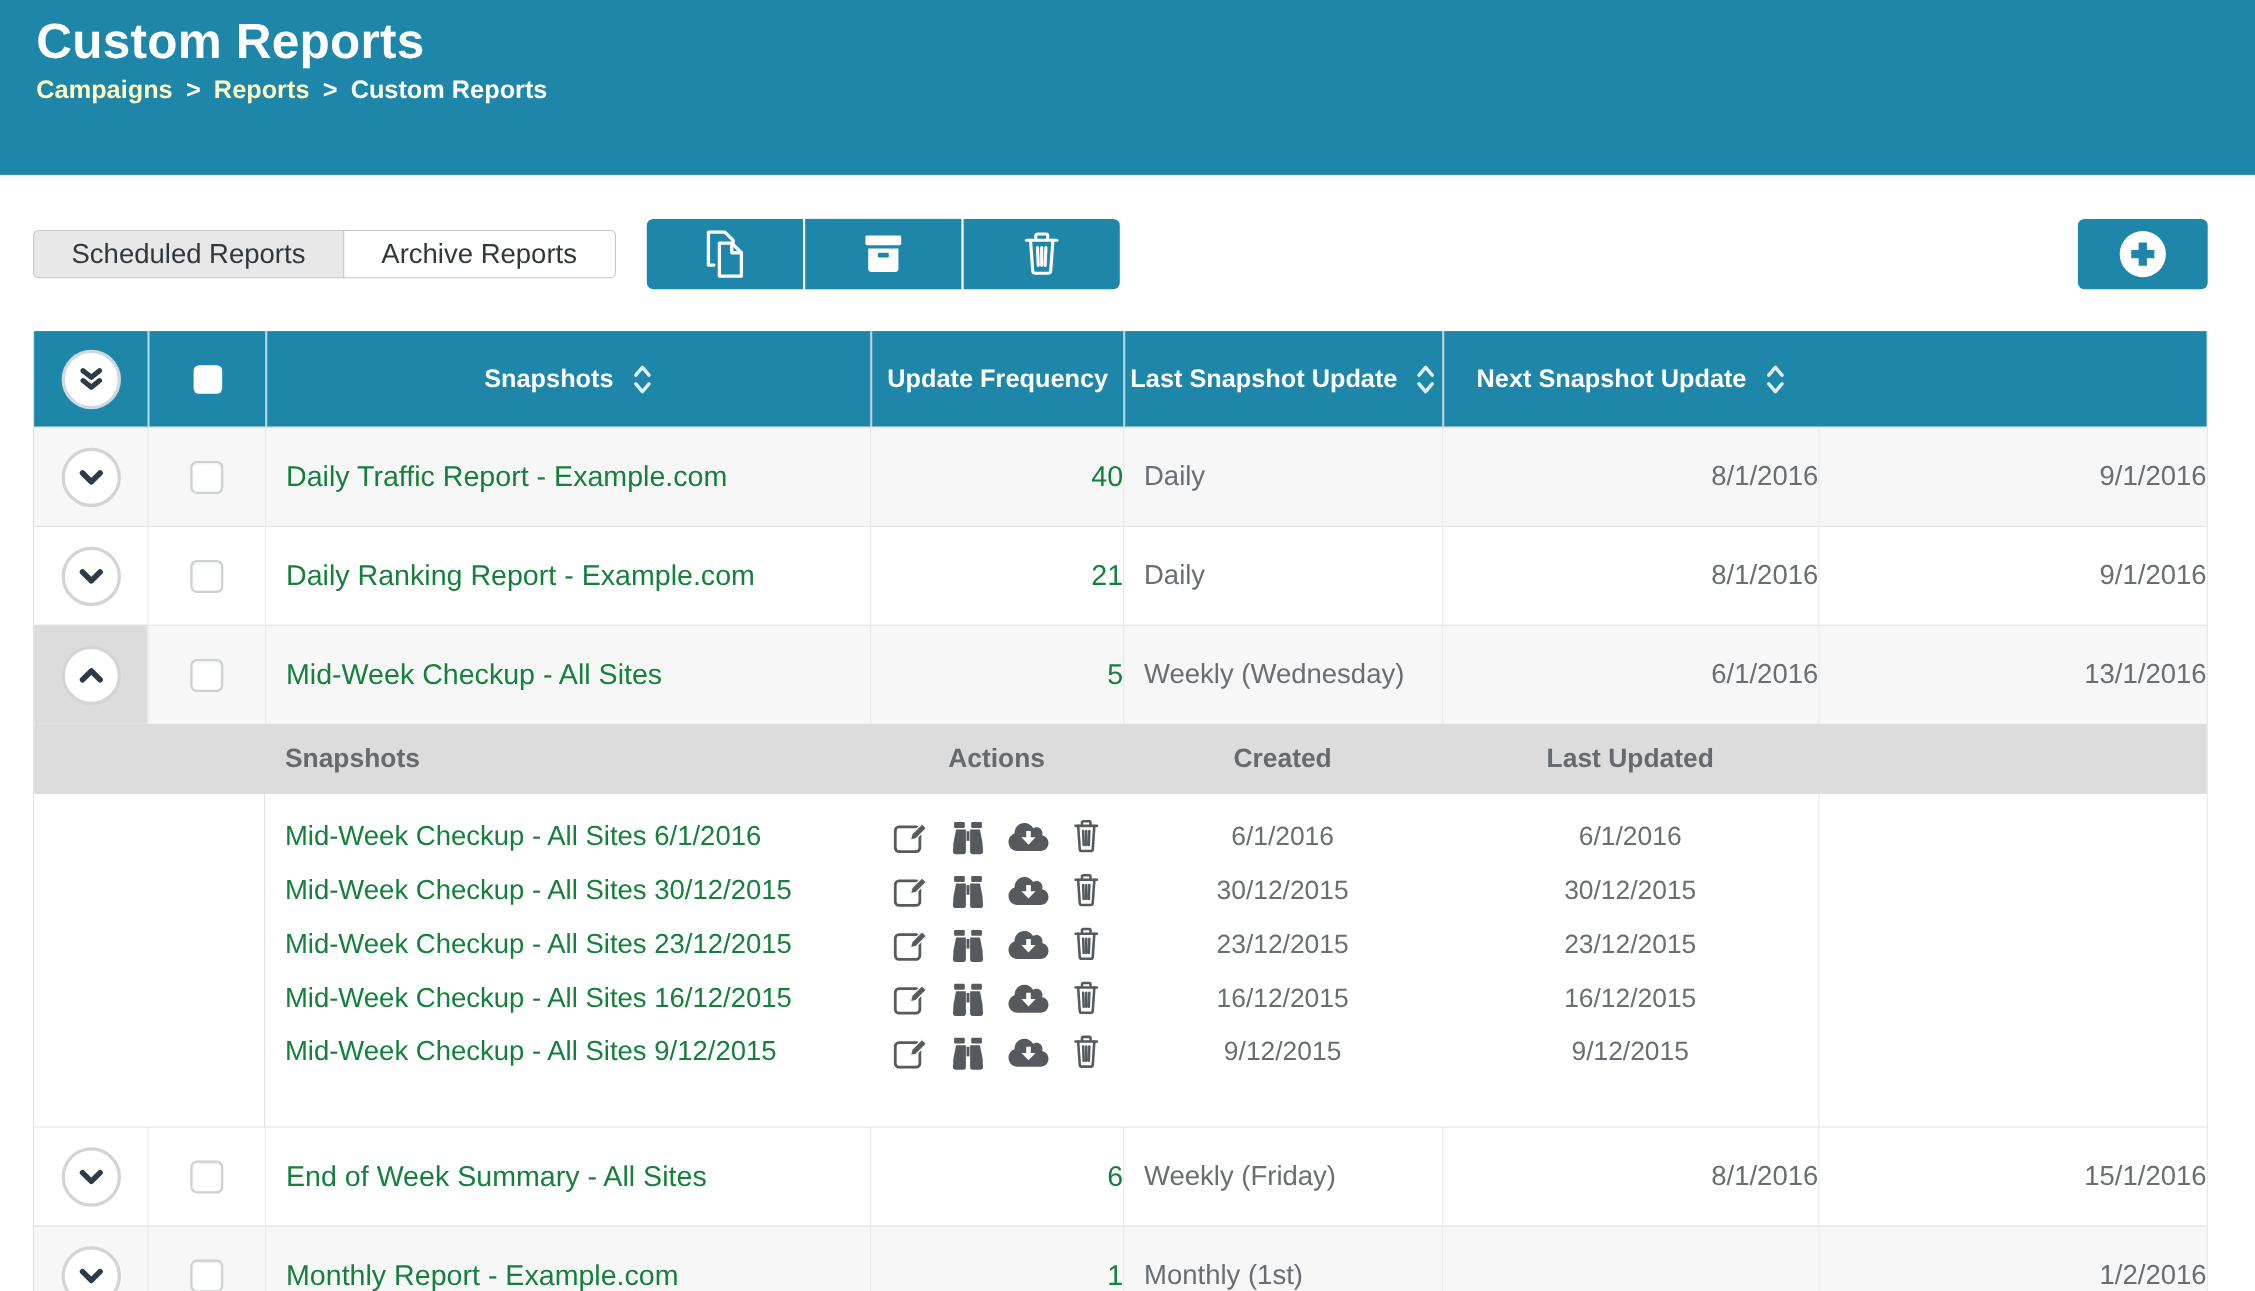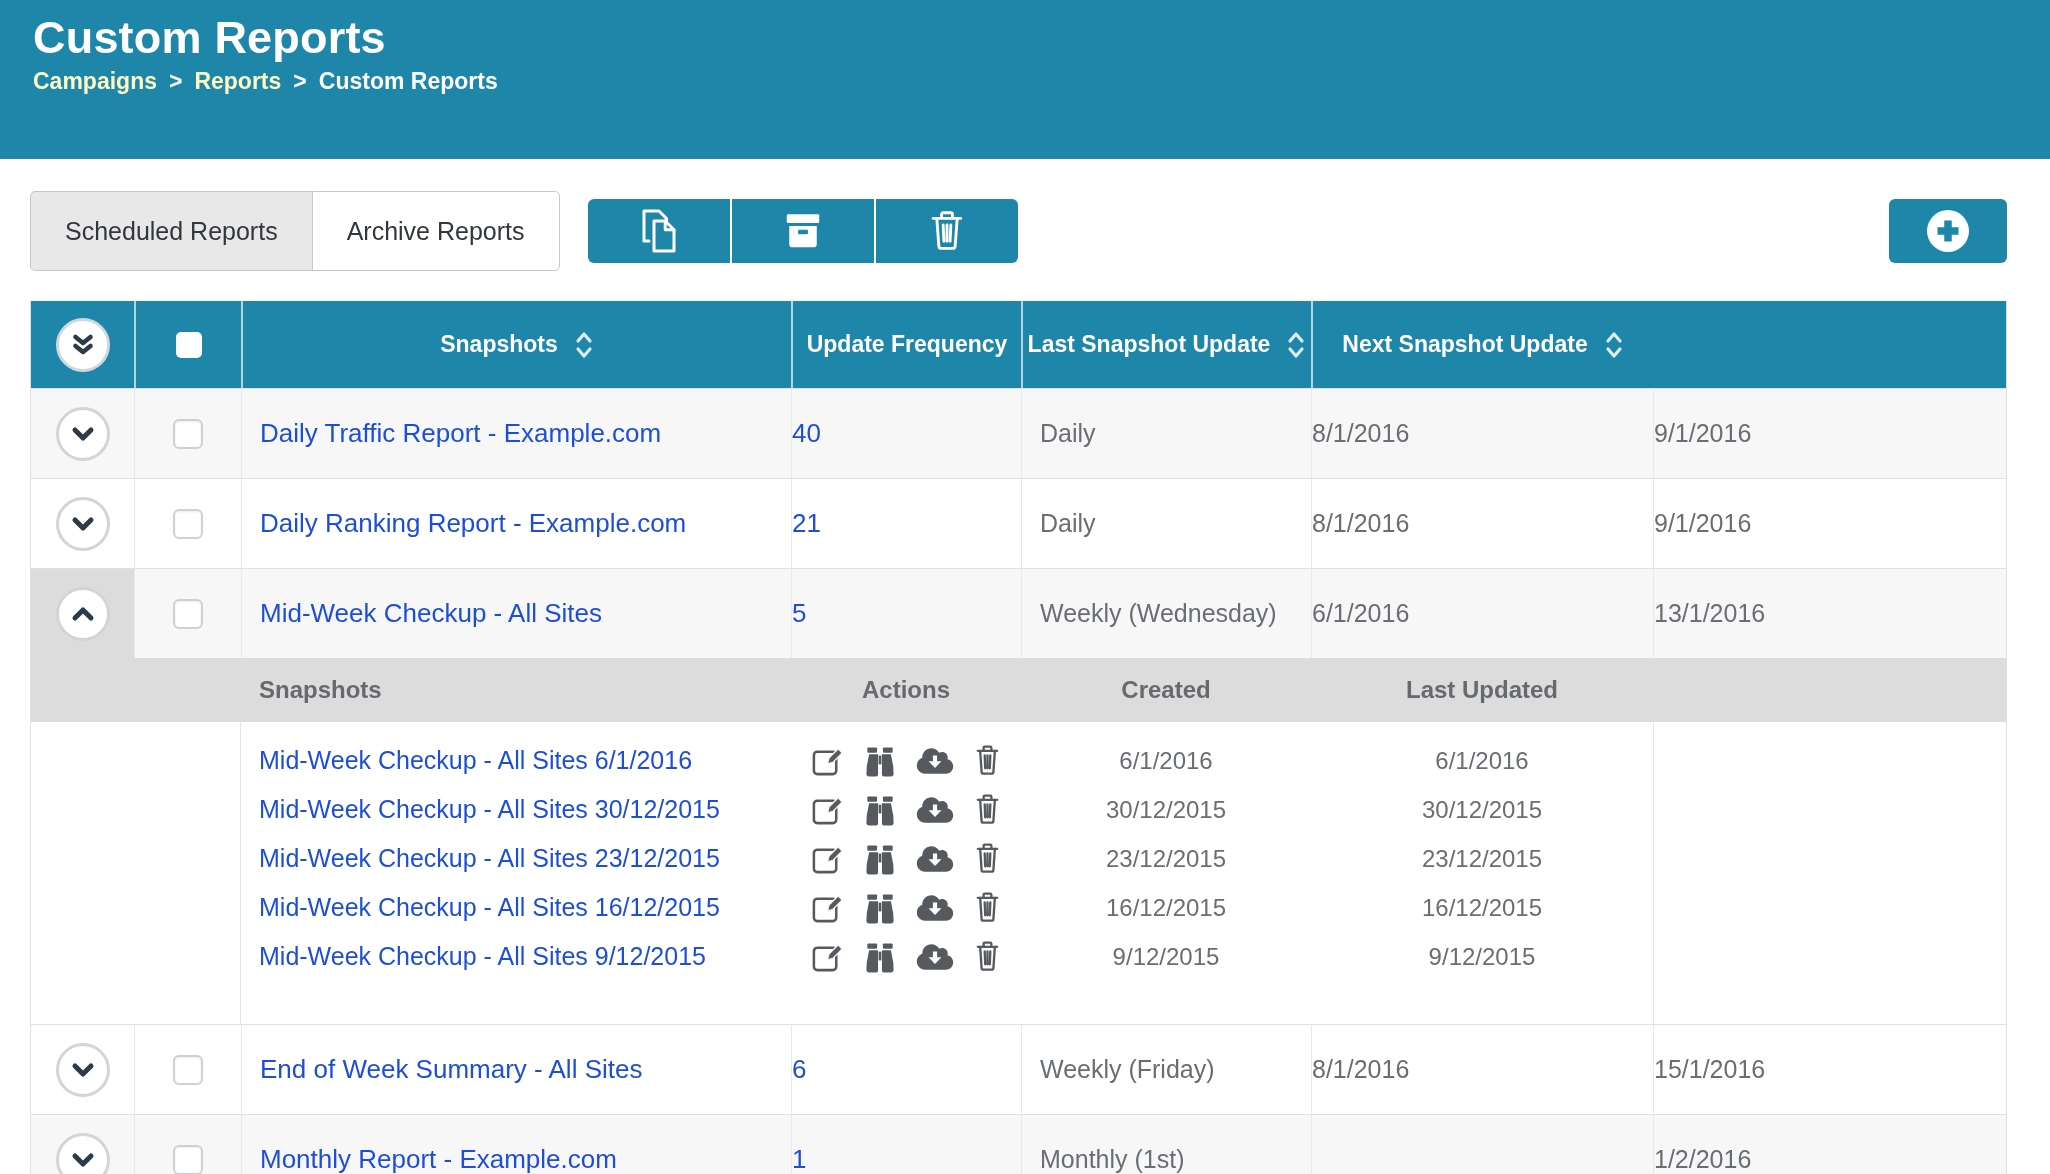--- a/index.html
+++ b/index.html
@@ -15,21 +15,21 @@
   .page-title { margin:0; font-size:45px; font-weight:bold; letter-spacing:.2px; line-height:1.15; }
   .breadcrumb { margin-top:4px; font-size:23px; font-weight:bold; display:flex; align-items:center; }
   .breadcrumb a { color:#fef9c3; text-decoration:none; cursor:pointer; }
   .breadcrumb .sep { margin:0 12px; }
 
   
   .content { width:1977px; margin:40px 30px 0 30px; }
   .controls { display:flex; align-items:center; height:64px; }
   .tab-group { display:flex; }
   .tab {
-    height:80px; display:flex; align-items:center; padding:0 34px;
+    height:44px; display:flex; align-items:center; padding:0 34px;
     background:#fff; border:1px solid #c8c8c8; color:#32373c;
     font-size:25px; font-family:inherit; cursor:pointer;
   }
   .tab + .tab { margin-left:-1px; }
   .tab:first-child { border-radius:5px 0 0 5px; }
   .tab:last-child { border-radius:0 5px 5px 0; }
   .tab.active { background:#e8e8e8; }
   .toolbar { display:flex; margin-left:28px; }
   .tool-btn {
     width:142px; height:64px; background:#1e86a8; border:none; cursor:pointer;
@@ -55,25 +55,25 @@
   .t-head .cell + .cell { border-left:2px solid rgba(255,255,255,.65); }
   .sort-gap { margin-left:16px; display:inline-flex; }
 
   .data-row { height:90px; }
   .data-row .cell {
     display:flex; align-items:center; border-top:1px solid #e0e0e0;
   }
   .data-row .cell + .cell { border-left:1px solid #e9e9e9; }
   .row-alt { background:#f7f7f8; }
   .row-white { background:#ffffff; }
-  .c-center { justify-content:flex-start; }
+  .c-center { justify-content:flex-end; }
   .c-pad { padding-left:18px; }
   .expanded-parent .c-expand { background:#dcdcdc; }
 
-  .link { color:#1d4ed8; text-decoration:none; cursor:pointer; font-size:26px; }
+  .link { color:#15803d; text-decoration:none; cursor:pointer; font-size:26px; }
   .freq-text, .date-text { color:#696e73; font-size:25px; }
 
   .circle-btn {
     width:54px; height:54px; border-radius:50%; background:#fff;
     border:3px solid #d4d4d4; display:flex; align-items:center; justify-content:center;
     cursor:pointer; padding:0; margin:0 auto;
   }
   .t-head .circle-btn { border-color:#cfd9dd; }
   .checkbox {
     width:30px; height:30px; background:#fff; border:2px solid #ccd1d5;

